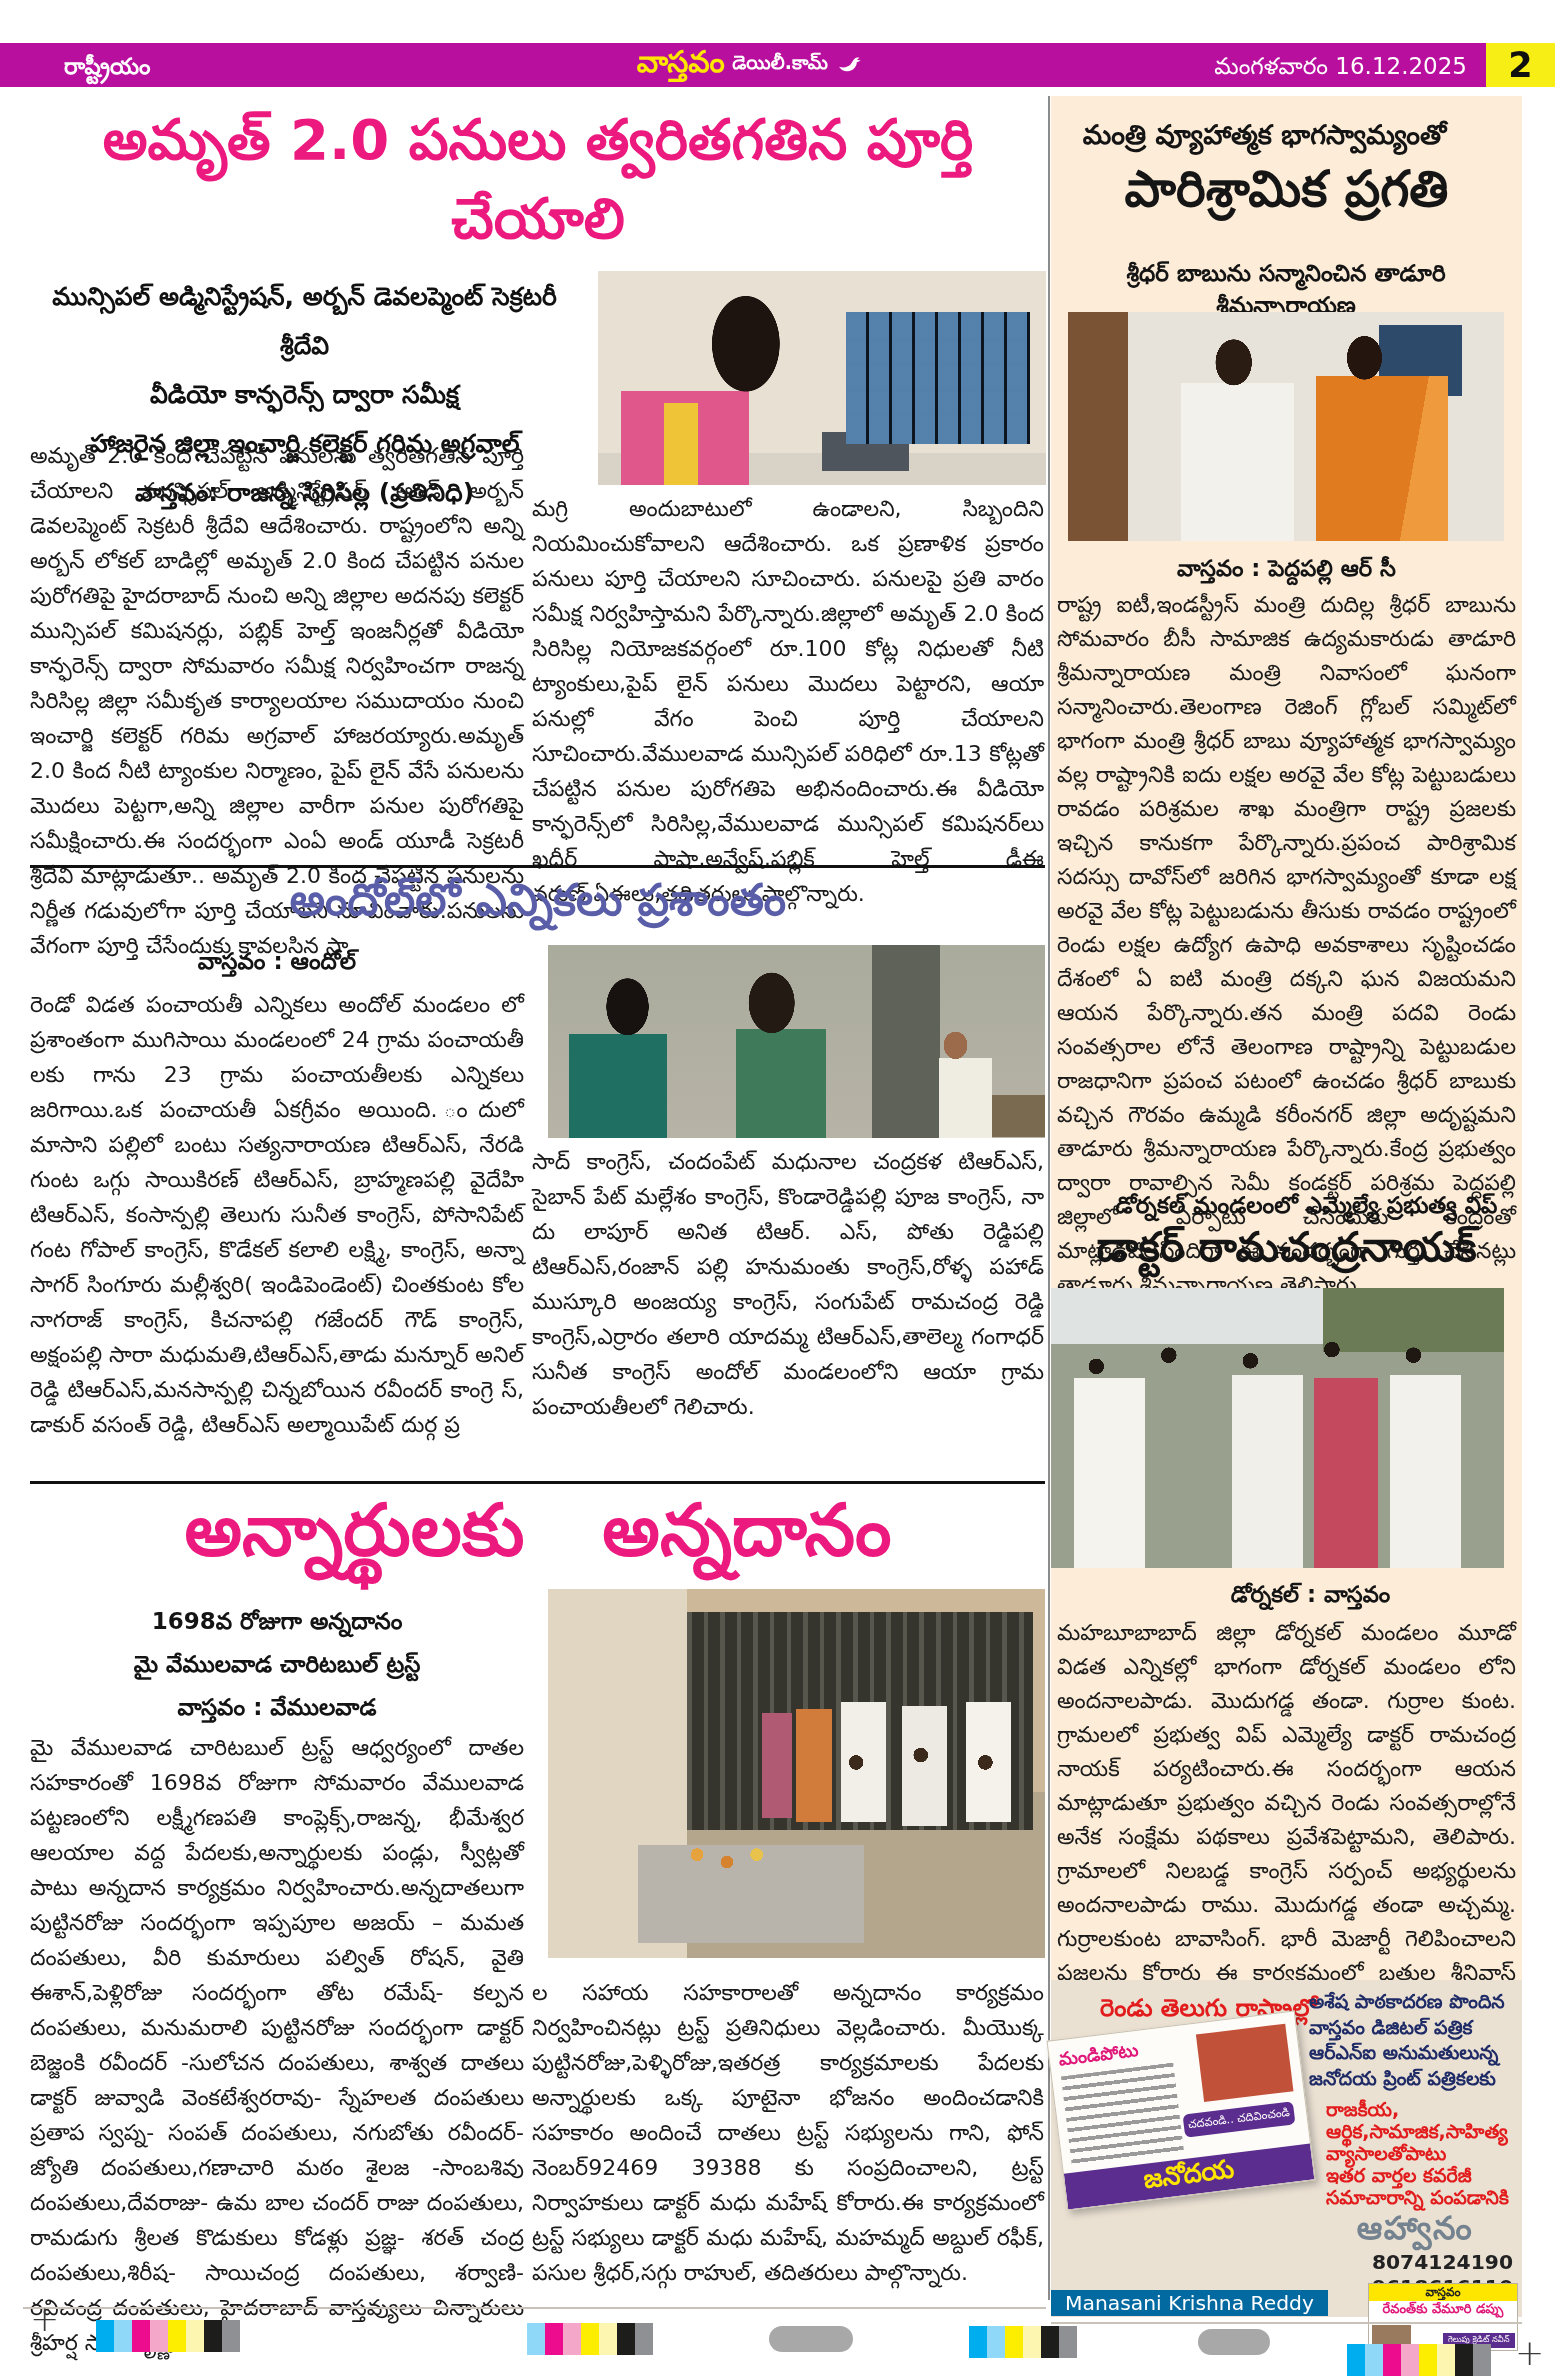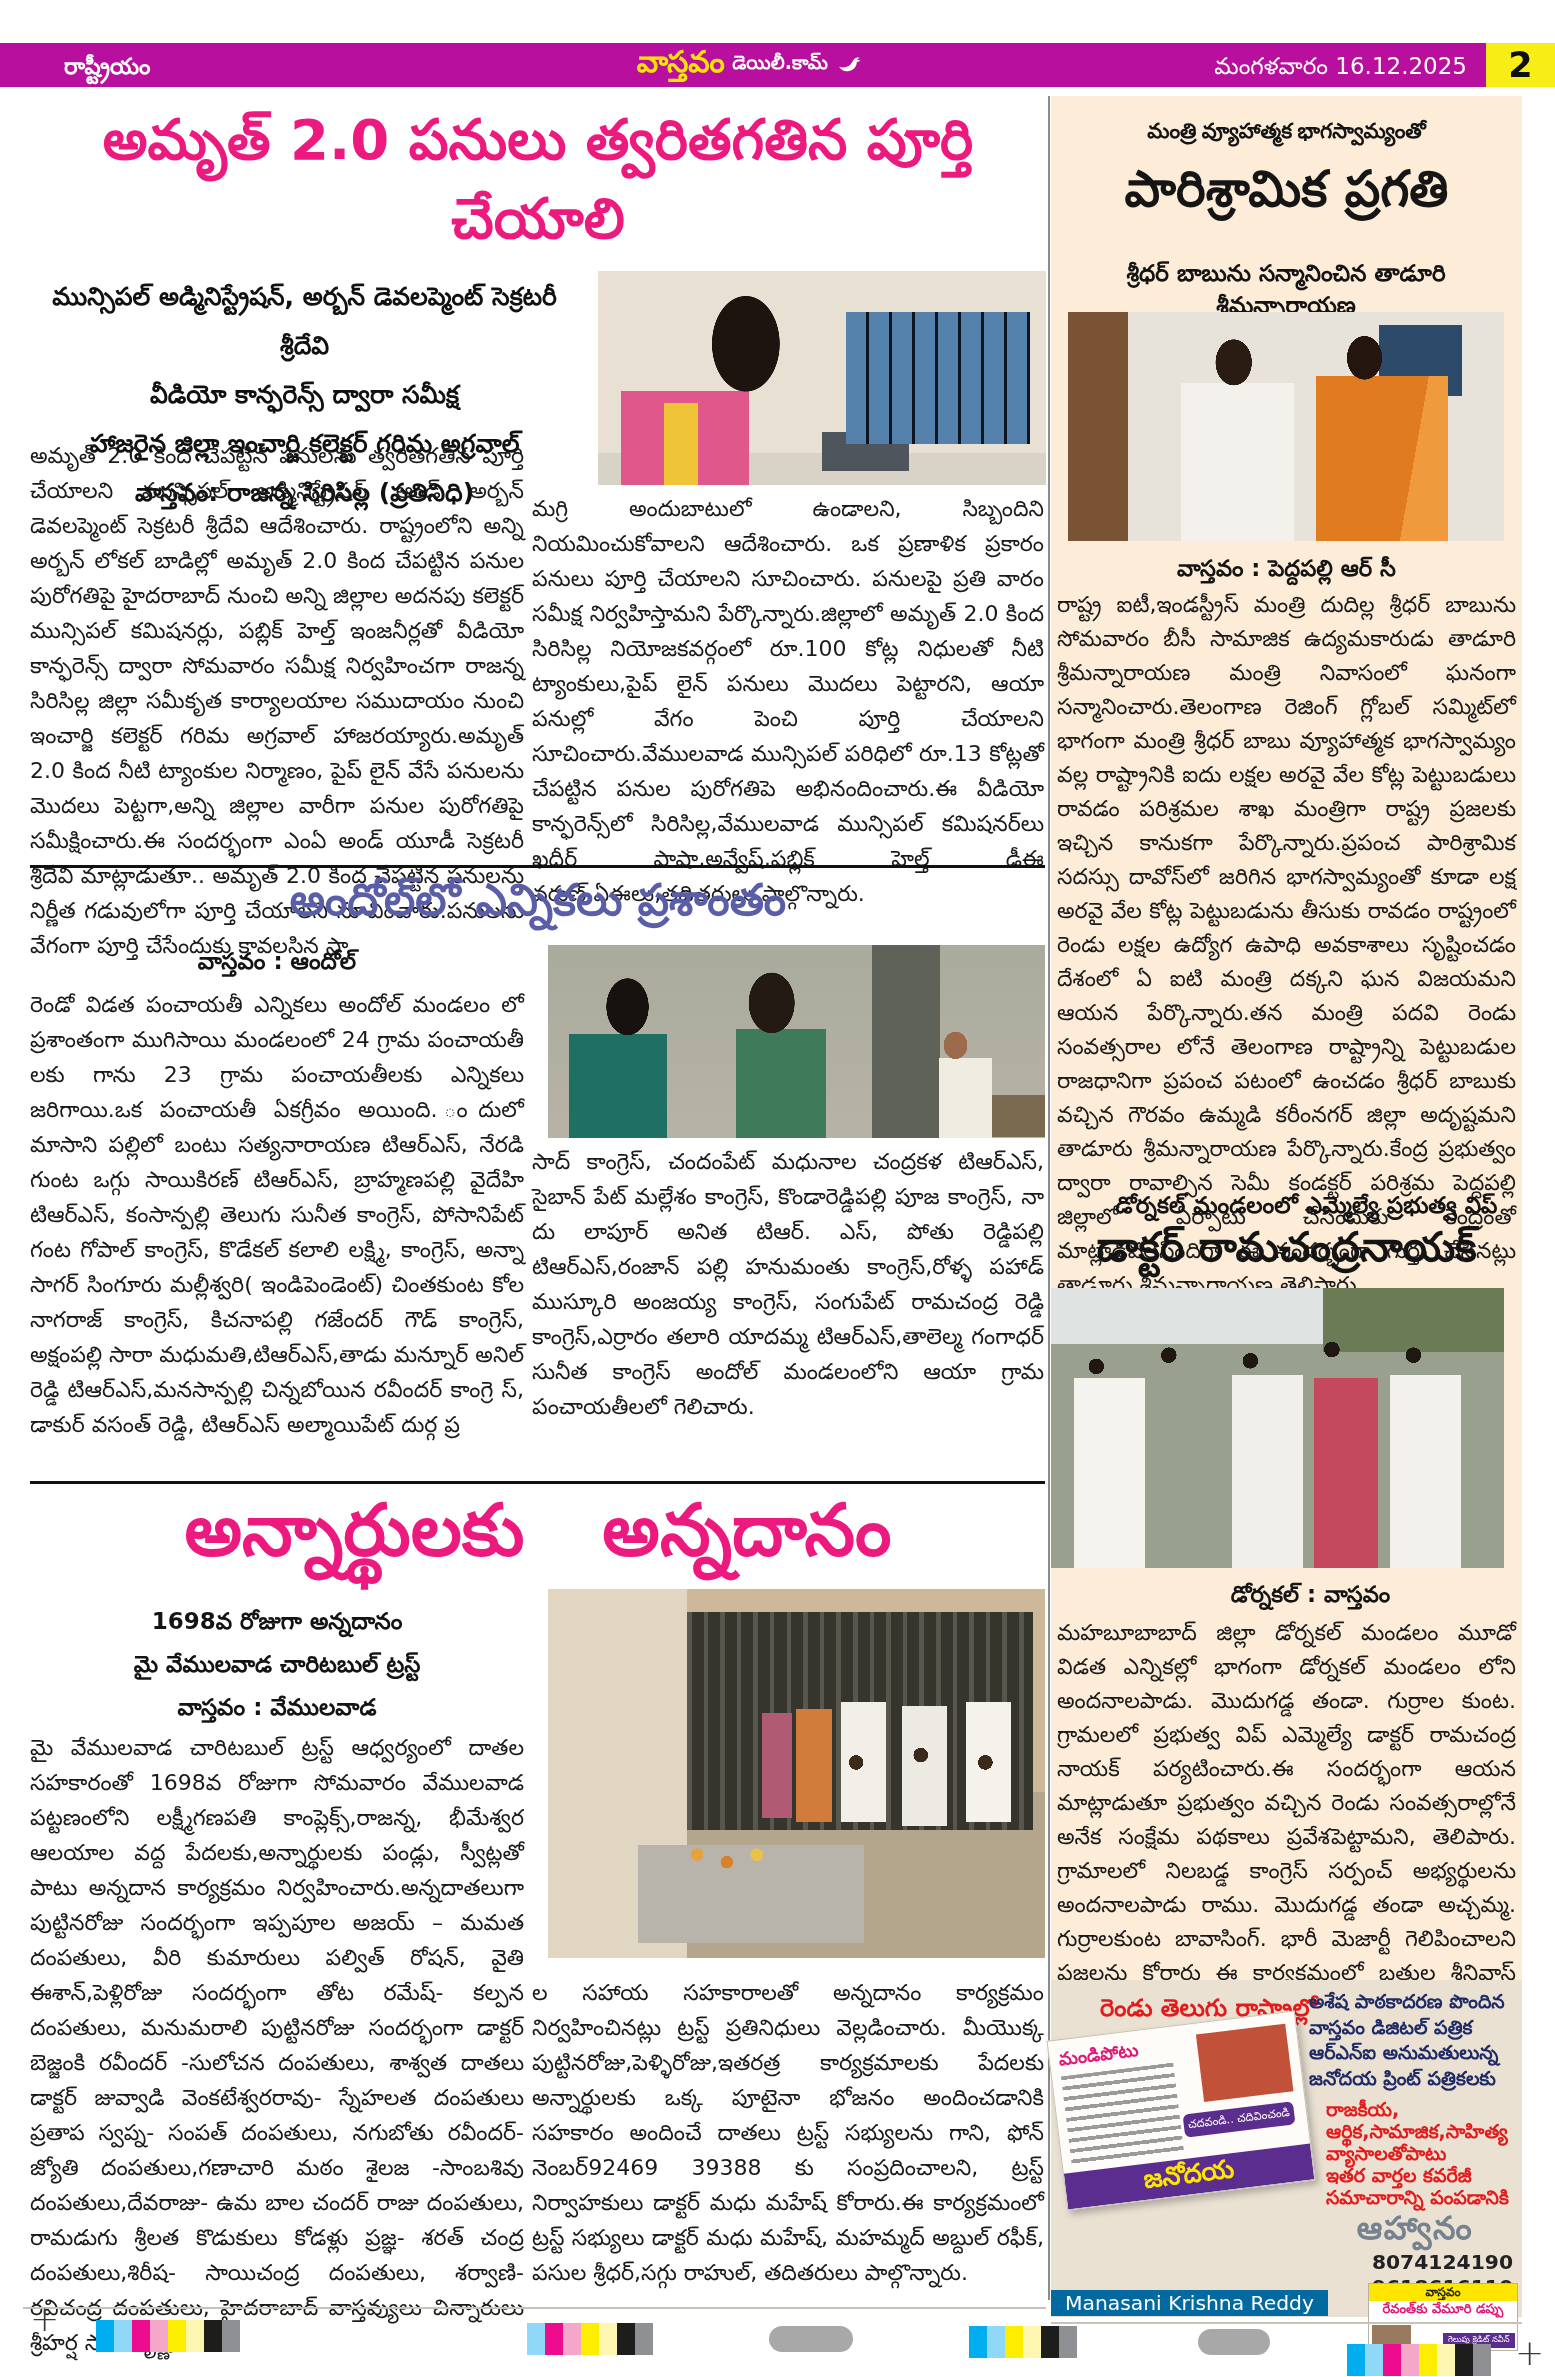--- a/index.html
+++ b/index.html
@@ -33,21 +33,21 @@
   .rule2{left:30px;top:1481px;width:1015px;height:3px;background:#111;}
   
   .a3-headline{left:30px;top:1488px;width:1016px;text-align:center;color:#ec1a7e;font-size:72px;font-weight:bold;word-spacing:53px;}
   .a3-subheads{left:30px;top:1600px;width:494px;text-align:center;font-size:23px;font-weight:bold;line-height:43px;}
   .photo3{left:548px;top:1589px;width:497px;height:369px;background-color:#cdb89a;}
   .a3-col1{left:30px;top:1730px;width:494px;height:554px;}
   .a3-col2{left:532px;top:1975px;width:512px;height:286px;}
   
   .v-divider{left:1048px;top:96px;width:1.5px;height:2204px;background:#8b8b8b;}
   .right-panel{left:1051px;top:96px;width:471px;height:1890px;background:#fcecd8;}
-  .r1-kicker{left:1051px;top:119px;width:471px;text-align:center;font-size:21px;font-weight:bold;font-family:Liberation Serif, serif;}
+  .r1-kicker{left:1029px;top:119px;width:471px;text-align:center;font-size:27px;font-weight:bold;}
   .r1-headline{left:1051px;top:160px;width:471px;text-align:center;font-size:50px;font-weight:bold;color:#151515;}
   .r1-deck{left:1053px;top:260px;width:466px;text-align:center;font-size:23px;font-weight:bold;}
   .photo-r1{left:1068px;top:312px;width:436px;height:229px;background-color:#e8e3da;}
   .r1-byline{left:1051px;top:555px;width:471px;text-align:center;font-size:22.6px;font-weight:bold;}
   .r1-body{left:1057px;top:588px;width:459px;height:596px;font-size:22px;line-height:34px;}
   .r2-kicker{left:1051px;top:1192px;width:471px;text-align:center;font-size:23px;font-weight:bold;padding-left:20px;}
   .r2-headline{left:1051px;top:1223px;width:471px;text-align:center;font-size:41px;font-weight:bold;}
   .photo-r2{left:1051px;top:1288px;width:453px;height:280px;background-color:#b6bdb3;}
   .r2-byline{left:1075px;top:1581px;width:471px;text-align:center;font-size:22.6px;font-weight:bold;}
   .r2-body{left:1057px;top:1616px;width:459px;height:376px;font-size:22px;line-height:34px;}

